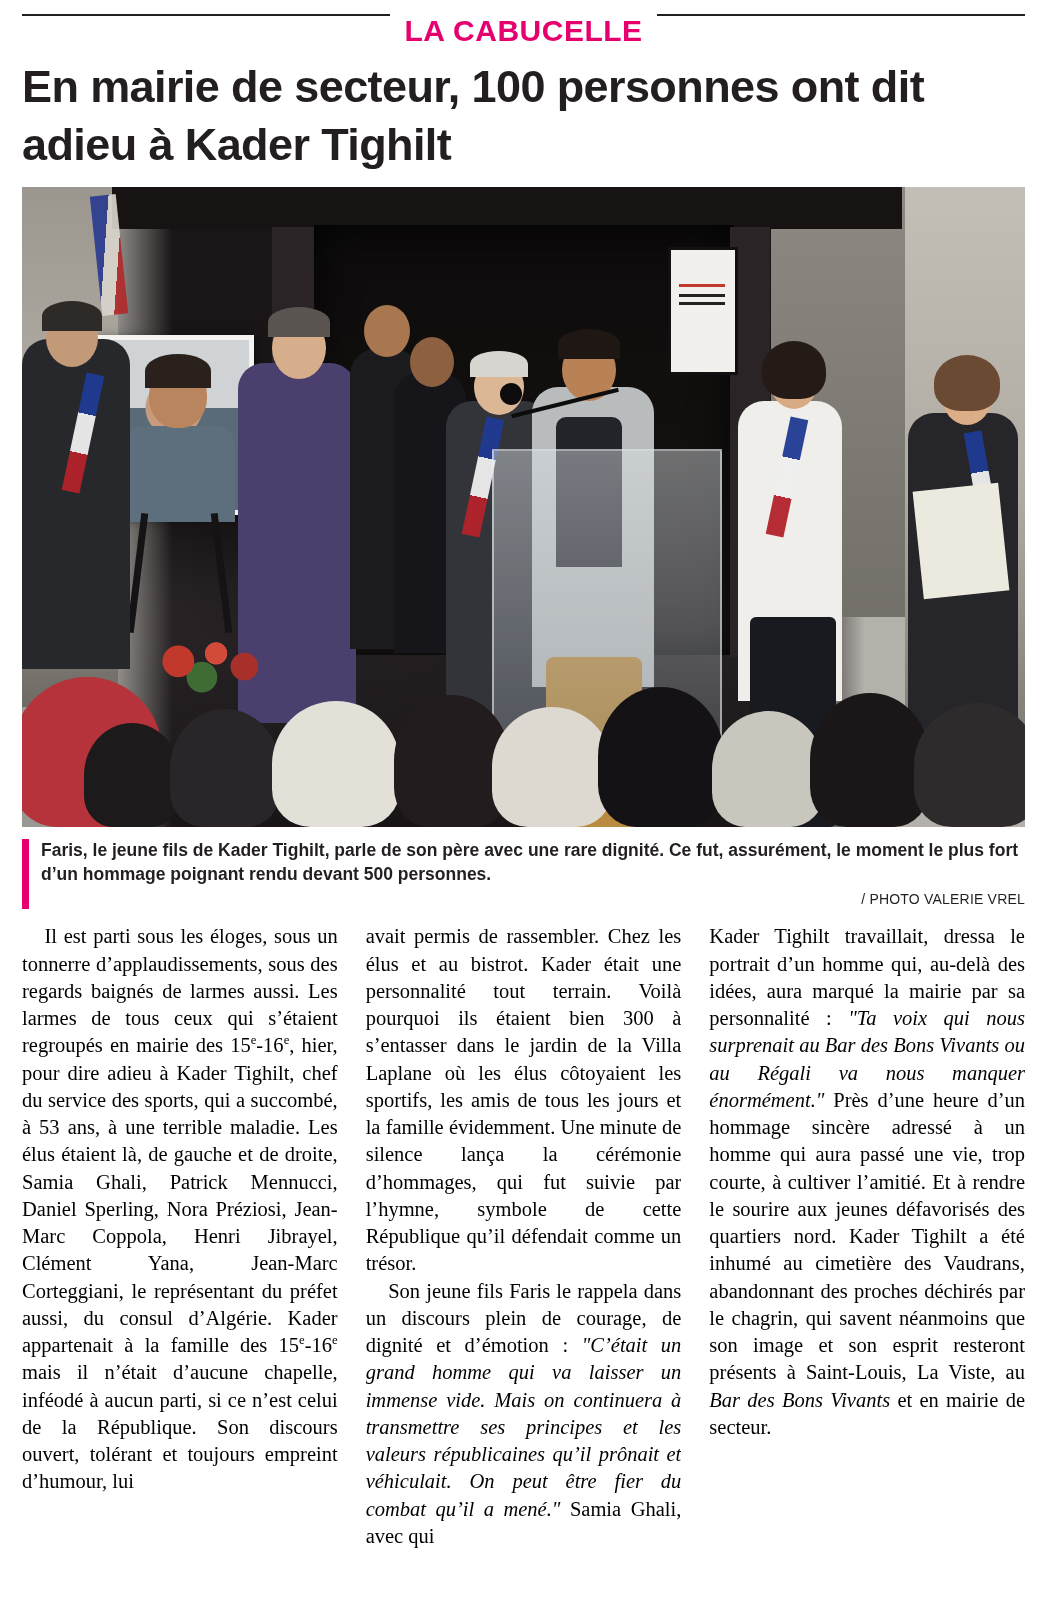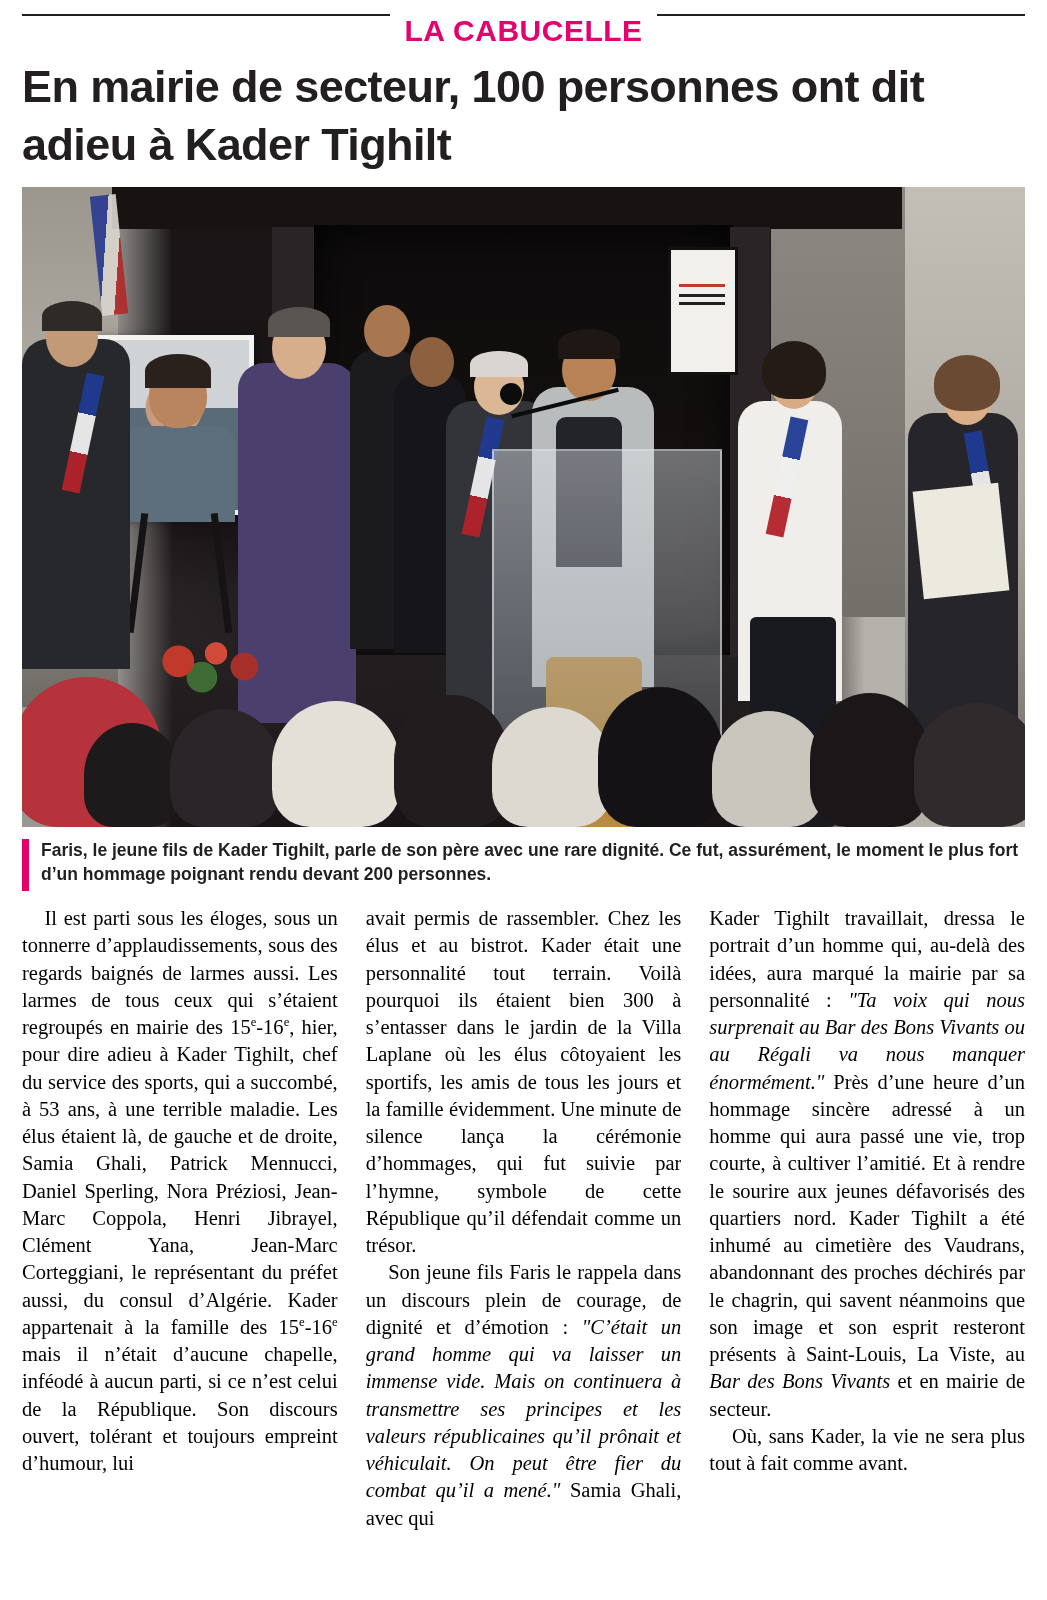--- a/index.html
+++ b/index.html
@@ -341,21 +341,22 @@
       <div class="c-head" style="left:576px; width:126px; height:140px; background:#141214;"></div>
       <div class="c-head" style="left:690px; width:112px; height:116px; background:#c9c6bd;"></div>
       <div class="c-head" style="left:788px; width:120px; height:134px; background:#1b1719;"></div>
       <div class="c-head" style="left:892px; width:126px; height:124px; background:#2f2a2c;"></div>
     </div>
   </div>
 
   <div class="caption-row">
     <div class="caption-bar"></div>
     <div class="caption">
-      <span>Faris, le jeune fils de Kader Tighilt, parle de son père avec une rare dignité. Ce fut, assurément, le moment le plus fort d’un hommage poignant rendu devant 200 personnes.</span>
+      <span>Faris, le jeune fils de Kader Tighilt, parle de son père avec une rare dignité. Ce fut, assurément, le moment le plus fort d’un hommage poignant rendu devant 500 personnes.</span>
+      <span class="credit">/ PHOTO VALERIE VREL</span>
     </div>
   </div>
 
   <div class="columns">
 
     <div class="col">
       <p>
         Il est parti sous les éloges, sous un tonnerre d’applaudissements, sous des regards baignés de larmes aussi. Les larmes de tous ceux qui s’étaient regroupés en mairie des 15<span class="sup">e</span>-16<span class="sup">e</span>, hier, pour dire adieu à Kader Tighilt, chef du service des sports, qui a succombé, à 53&nbsp;ans, à une terrible maladie. Les élus étaient là, de gauche et de droite, Samia Ghali, Patrick Mennucci, Daniel Sperling, Nora Préziosi, Jean-Marc Coppola, Henri Jibrayel, Clément Yana, Jean-Marc Corteggiani, le représentant du préfet aussi, du consul d’Algérie. Kader appartenait à la famille des 15<span class="sup">e</span>-16<span class="sup">e</span> mais il n’était d’aucune chapelle, inféodé à aucun parti, si ce n’est celui de la République. Son discours ouvert, tolérant et toujours empreint d’humour, lui
       </p>
     </div>
@@ -364,17 +365,16 @@
       <p style="text-indent:0">avait permis de rassembler. Chez les élus et au bistrot. Kader était une personnalité tout terrain. Voilà pourquoi ils étaient bien 300 à s’entasser dans le jardin de la Villa Laplane où les élus côtoyaient les sportifs, les amis de tous les jours et la famille évidemment. Une minute de silence lança la cérémonie d’hommages, qui fut suivie par l’hymne, symbole de cette République qu’il défendait comme un trésor.</p>
       <p>
         Son jeune fils Faris le rappela dans un discours plein de courage, de dignité et d’émotion&nbsp;: <span class="ital">"C’était un grand homme qui va laisser un immense vide. Mais on continuera à transmettre ses principes et les valeurs républicaines qu’il prônait et véhiculait. On peut être fier du combat qu’il a mené."</span> Samia Ghali, avec qui
       </p>
     </div>
 
     <div class="col">
       <p style="text-indent:0">
         Kader Tighilt travaillait, dressa le portrait d’un homme qui, au-delà des idées, aura marqué la mairie par sa personnalité&nbsp;: <span class="ital">"Ta voix qui nous surprenait au Bar des Bons Vivants ou au Régali va nous manquer énormément."</span> Près d’une heure d’un hommage sincère adressé à un homme qui aura passé une vie, trop courte, à cultiver l’amitié. Et à rendre le sourire aux jeunes défavorisés des quartiers nord. Kader Tighilt a été inhumé au cimetière des Vaudrans, abandonnant des proches déchirés par le chagrin, qui savent néanmoins que son image et son esprit resteront présents à Saint-Louis, La Viste, au <span class="ital">Bar des Bons Vivants</span> et en mairie de secteur.
       </p>
-      <p>Où, sans Kader, la vie ne sera plus tout à fait comme avant.</p>
     </div>
 
   </div>
 </div>
 
 </body></html>

